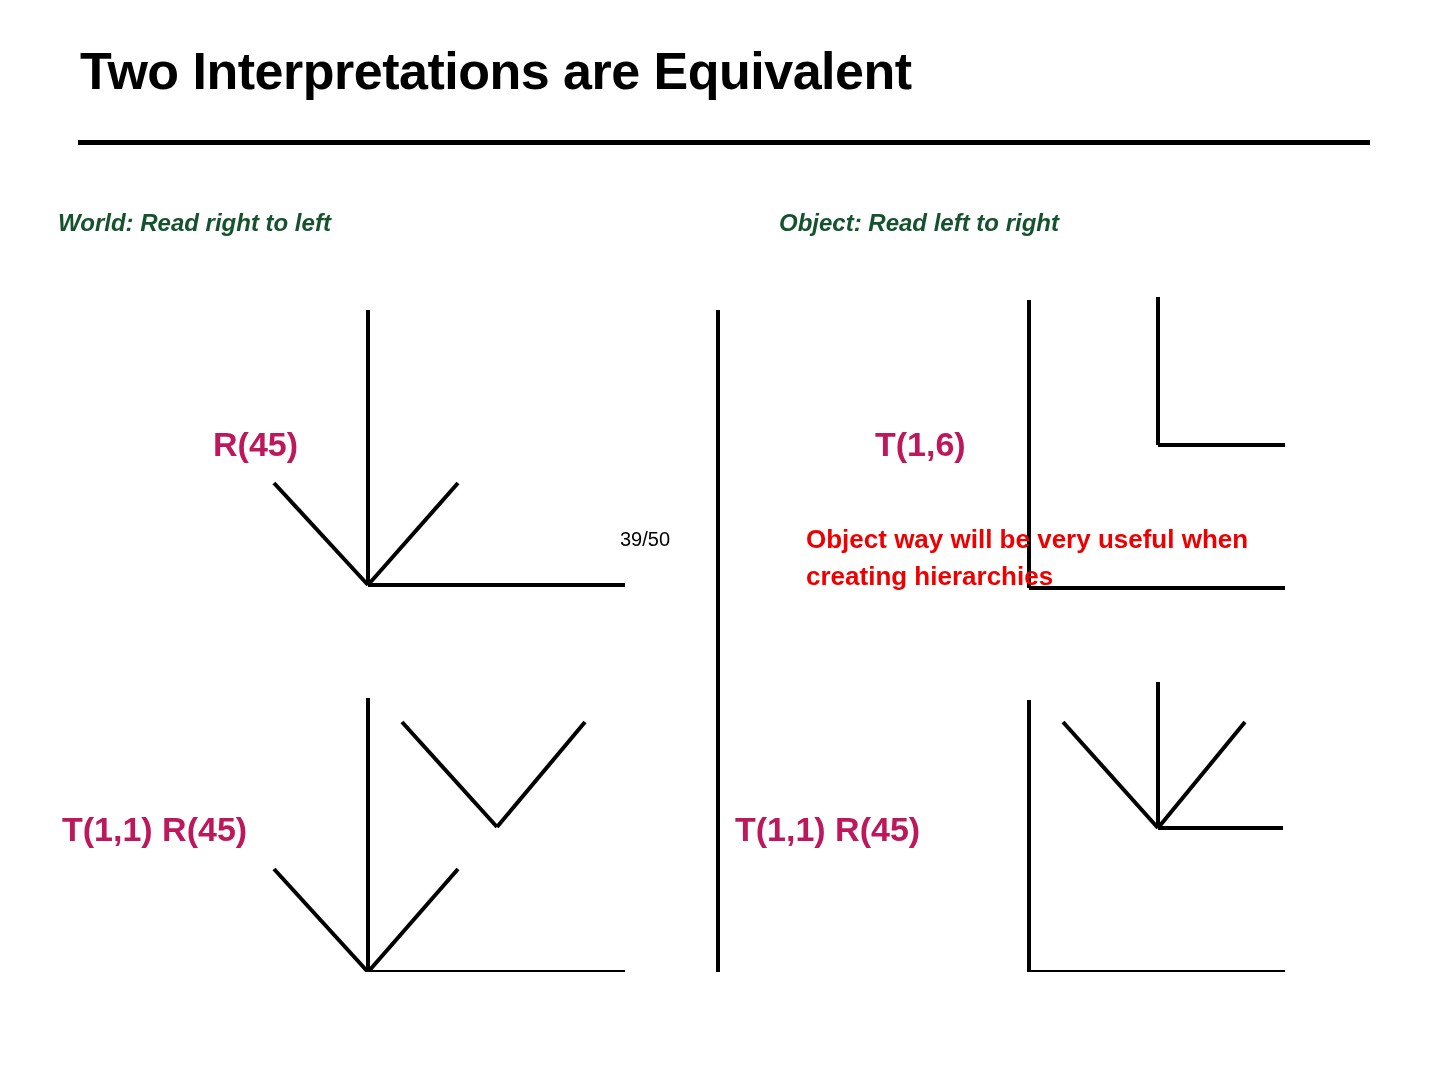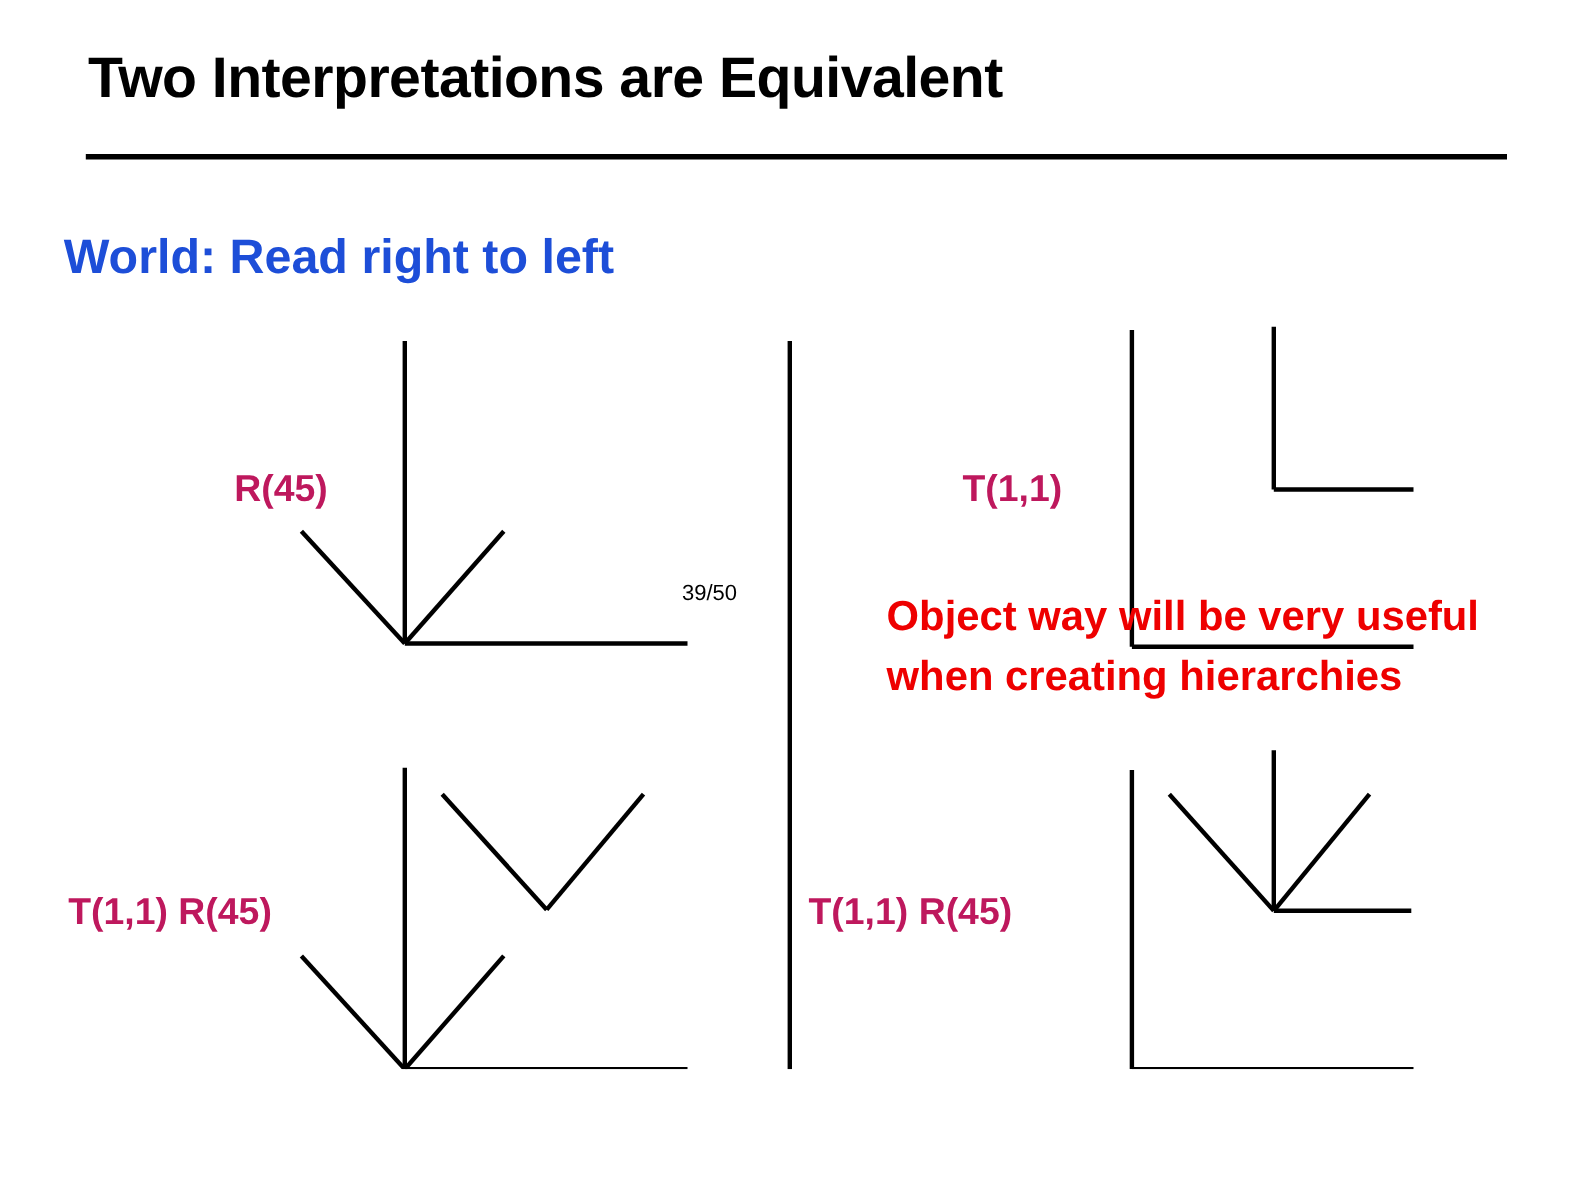--- a/index.html
+++ b/index.html
@@ -31,25 +31,26 @@
   #title-rule {
     position: absolute;
     left: 78px;
     top: 140px;
     width: 1292px;
     height: 5px;
     background: #000000;
   }
   .col-heading {
     position: absolute;
-    font-size: 44px;
+    font-size: 24px;
     font-weight: bold;
     line-height: 1.1;
     white-space: nowrap;
-    color: #1d4ed8;
+    color: #14532d;
+    font-style: italic;
   }
   #heading-world { left: 58px;  top: 210px; }
   #heading-object { left: 779px; top: 210px; }
 
   .diagram-label {
     position: absolute;
     font-size: 34px;
     font-weight: bold;
     white-space: nowrap;
     color: #be185d;
@@ -57,25 +58,24 @@
   #label-r45       { left: 213px; top: 425px; }
   #label-t11       { left: 875px; top: 425px; }
   #label-t11r45-l  { left: 62px;  top: 810px; }
   #label-t11r45-r  { left: 735px; top: 810px; }
 
   #note-red {
     position: absolute;
     left: 806px;
     top: 521px;
     width: 540px;
-    font-size: 38px;
+    font-size: 26px;
     font-weight: bold;
     line-height: 1.42;
     color: #EE0000;
-    margin-top: 14px;
   }
 
   #page-number {
     position: absolute;
     left: 620px;
     top: 518px;
     font-size: 20px;
     font-weight: normal;
     color: #000000;
     white-space: nowrap;
@@ -95,20 +95,21 @@
 <body>
 
 <div id="slide">
 
   <div id="slide-title">Two Interpretations are Equivalent</div>
 
   <div id="title-rule"></div>
 
   <div class="col-heading" id="heading-world">World: Read right to left</div>
 
+  <div class="col-heading" id="heading-object">Object: Read left to right</div>
 
   <svg class="svg-layer" viewBox="0 0 1440 1080">
 
     <line x1="718" y1="310" x2="718" y2="1010" stroke="#000000" stroke-width="4"></line>
 
     <g>
       <line x1="368" y1="310" x2="368" y2="585" stroke="#000000" stroke-width="4"></line>
       <line x1="368" y1="585" x2="625" y2="585" stroke="#000000" stroke-width="4"></line>
       <line x1="368" y1="585" x2="274" y2="483" stroke="#000000" stroke-width="4"></line>
       <line x1="368" y1="585" x2="458" y2="483" stroke="#000000" stroke-width="4"></line>
@@ -136,21 +137,21 @@
       <line x1="1158" y1="682" x2="1158" y2="828" stroke="#000000" stroke-width="4"></line>
       <line x1="1158" y1="828" x2="1283" y2="828" stroke="#000000" stroke-width="4"></line>
       <line x1="1158" y1="828" x2="1063" y2="722" stroke="#000000" stroke-width="4"></line>
       <line x1="1158" y1="828" x2="1245" y2="722" stroke="#000000" stroke-width="4"></line>
     </g>
 
   </svg>
 
   <div class="diagram-label" id="label-r45">R(45)</div>
 
-  <div class="diagram-label" id="label-t11">T(1,1)</div>
+  <div class="diagram-label" id="label-t11">T(1,6)</div>
 
   <div class="diagram-label" id="label-t11r45-l">T(1,1) R(45)</div>
 
   <div class="diagram-label" id="label-t11r45-r">T(1,1) R(45)</div>
 
   <div id="note-red">Object way will be very useful when creating hierarchies</div>
 
   <div id="page-number">39/50</div>
 
 </div>

